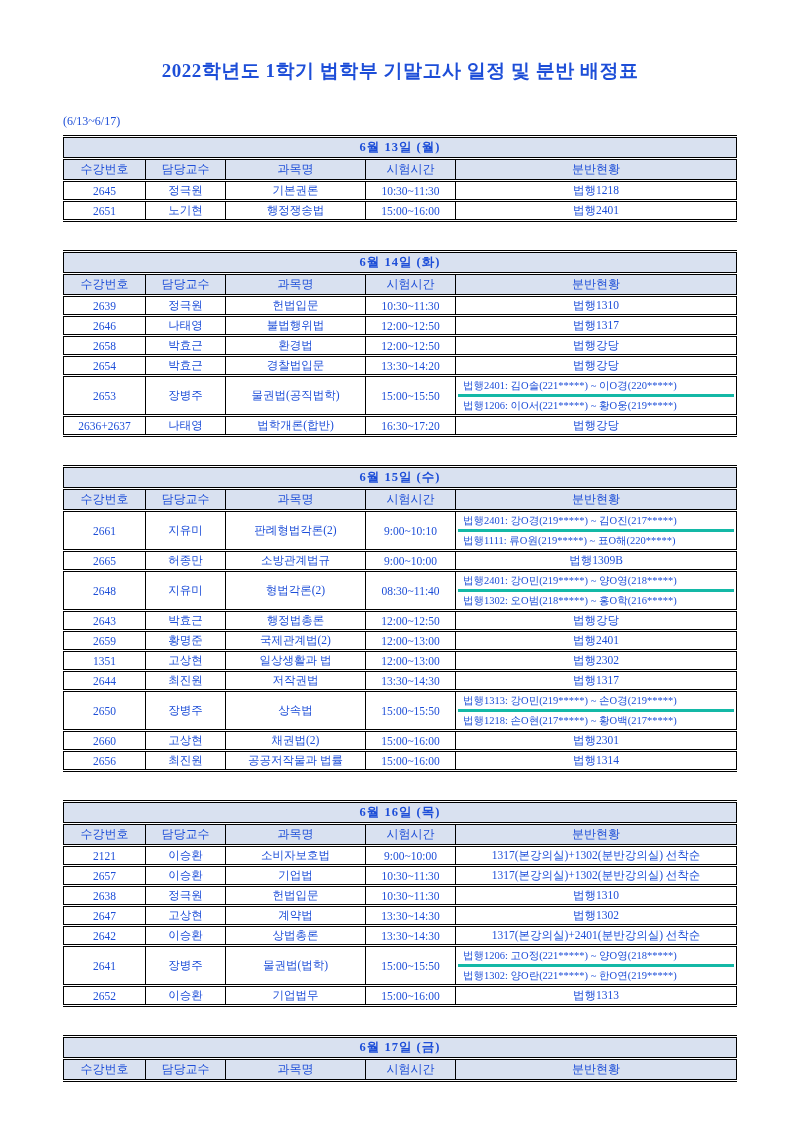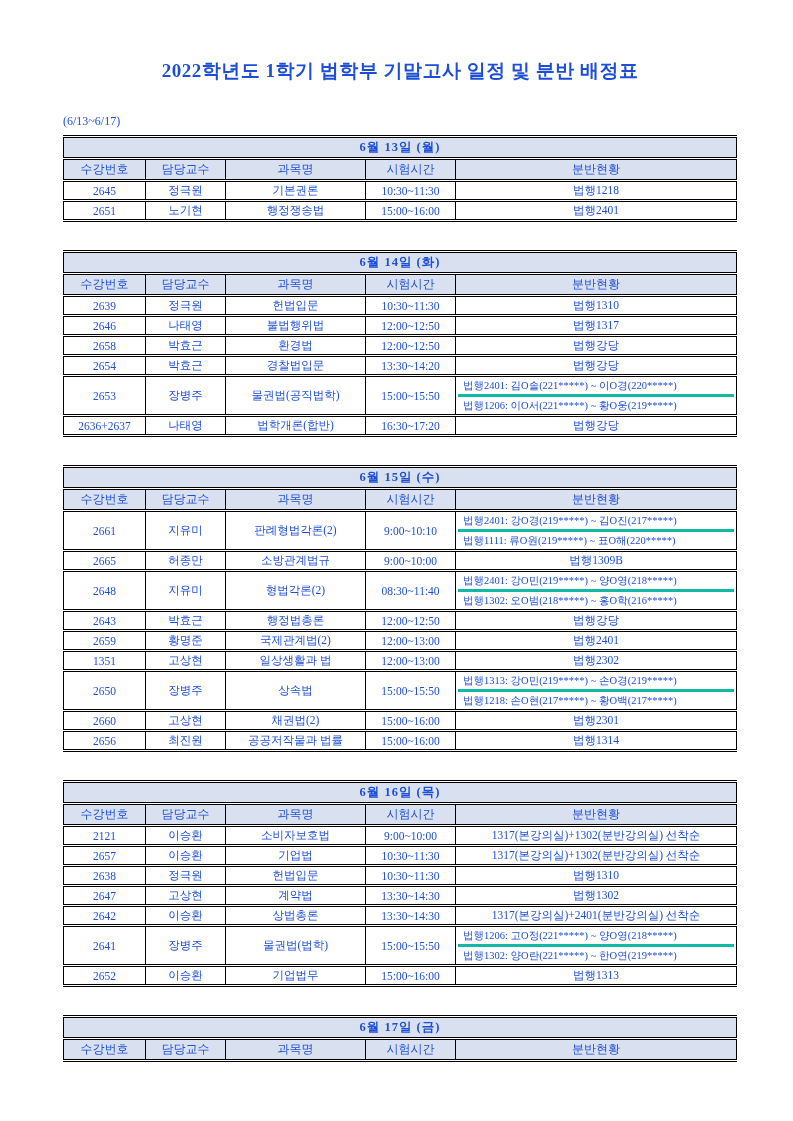--- a/index.html
+++ b/index.html
@@ -250,20 +250,27 @@
             <td class="sec-single">법행2401</td>
           </tr>
           <tr>
             <td class="cell">1351</td>
             <td class="cell">고상현</td>
             <td class="cell">일상생활과 법</td>
             <td class="cell">12:00~13:00</td>
             <td class="sec-single">법행2302</td>
           </tr>
           <tr>
+            <td class="cell">2644</td>
+            <td class="cell">최진원</td>
+            <td class="cell">저작권법</td>
+            <td class="cell">13:30~14:30</td>
+            <td class="sec-single">법행1317</td>
+          </tr>
+          <tr>
             <td class="cell">2650</td>
             <td class="cell">장병주</td>
             <td class="cell">상속법</td>
             <td class="cell">15:00~15:50</td>
             <td class="sec-multi">
               <div class="section-line">법행1313: 강O민(219*****) ~ 손O경(219*****)</div>
               <div class="section-line">법행1218: 손O현(217*****) ~ 황O백(217*****)</div>
             </td>
           </tr>
           <tr>

